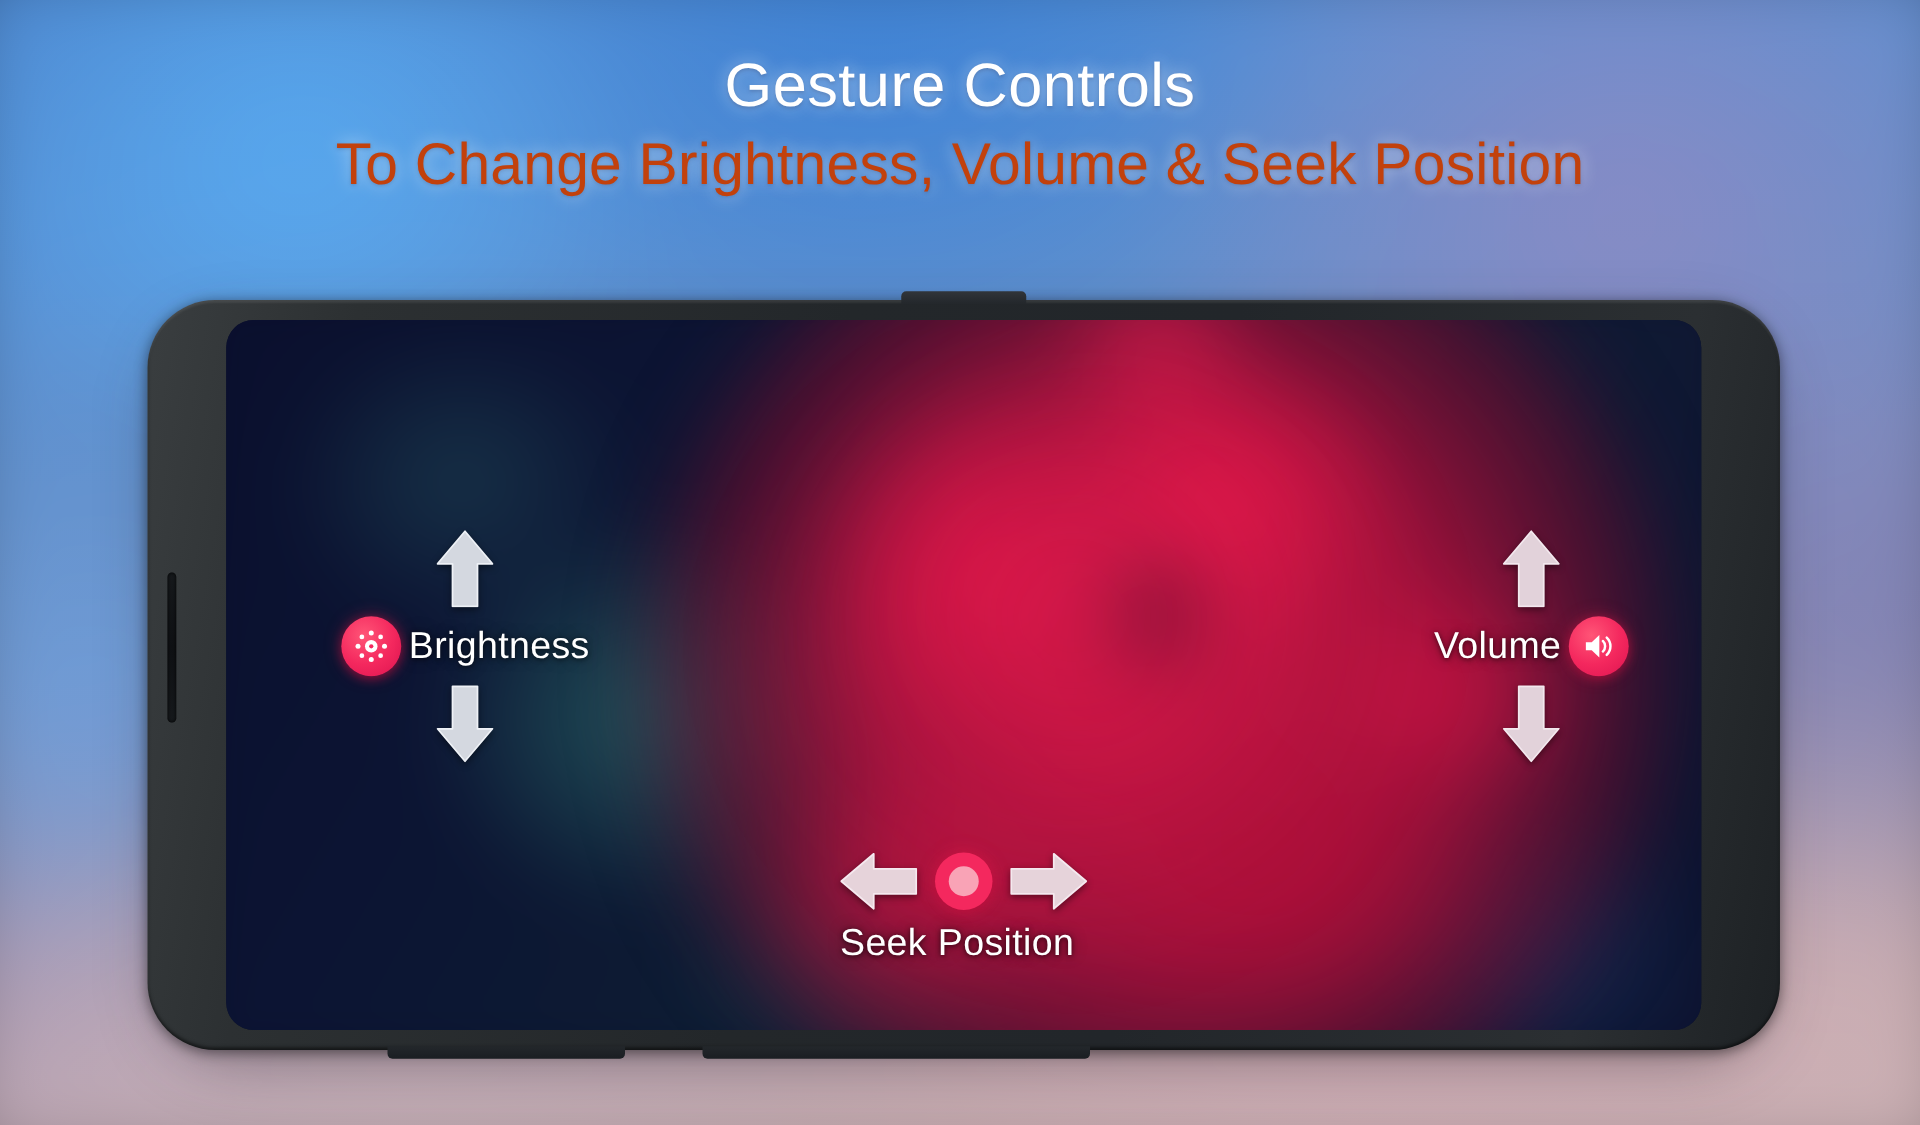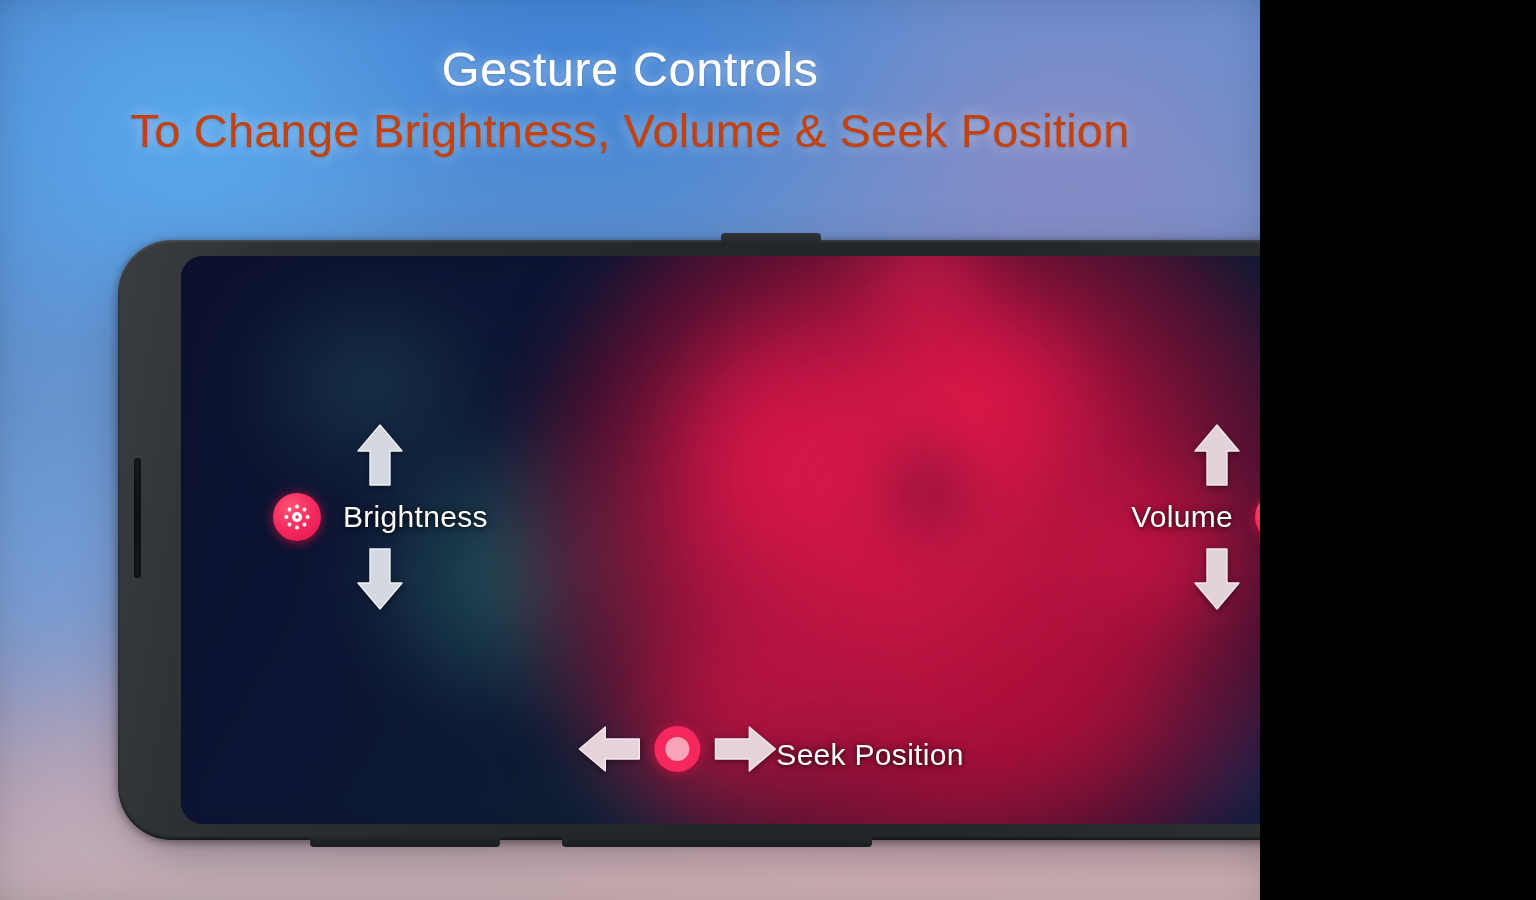--- a/index.html
+++ b/index.html
@@ -2,21 +2,21 @@
 <html><head>
 <meta charset="utf-8">
 <style>
   html, body {
     margin: 0;
     padding: 0;
     background: #000;
   }
   #stage {
     position: relative;
-    width: 1260px;
+    width: 1536px;
     height: 900px;
     overflow: hidden;
     font-family: "Liberation Sans", sans-serif;
   }
 
   
   #bg {
     position: absolute;
     inset: -60px;
     background:
@@ -194,21 +194,21 @@
     width: 46px;
     height: 62px;
     filter: drop-shadow(0 2px 3px rgba(0,0,0,0.45));
   }
   .arrow-up   { margin-bottom: 7px; }
   .arrow-down { margin-top: 7px; }
 
   .badge-row {
     display: flex;
     align-items: center;
-    gap: 22px;
+    gap: 6px;
     white-space: nowrap;
   }
   .pill {
     width: 48px;
     height: 48px;
     border-radius: 50%;
     flex: 0 0 auto;
     background: radial-gradient(circle at 38% 32%, #ff5577 0%, #f4285e 52%, #dd1450 100%);
     box-shadow: 0 2px 8px rgba(180,10,55,0.55), 0 0 14px rgba(255,40,90,0.35);
     display: flex;
@@ -223,21 +223,22 @@
     text-shadow: 0 1px 4px rgba(0,0,0,0.65), 0 0 12px rgba(0,0,0,0.40);
   }
 
   
   #seek-group {
     position: absolute;
     left: 50%;
     transform: translateX(-50%);
     bottom: 52px;
     display: flex;
-    align-items: flex-end;
+    flex-direction: column;
+    align-items: flex-start;
     z-index: 3;
   }
   #seek-row {
     display: flex;
     align-items: center;
     gap: 14px;
   }
   .arrow-h {
     width: 62px;
     height: 46px;

